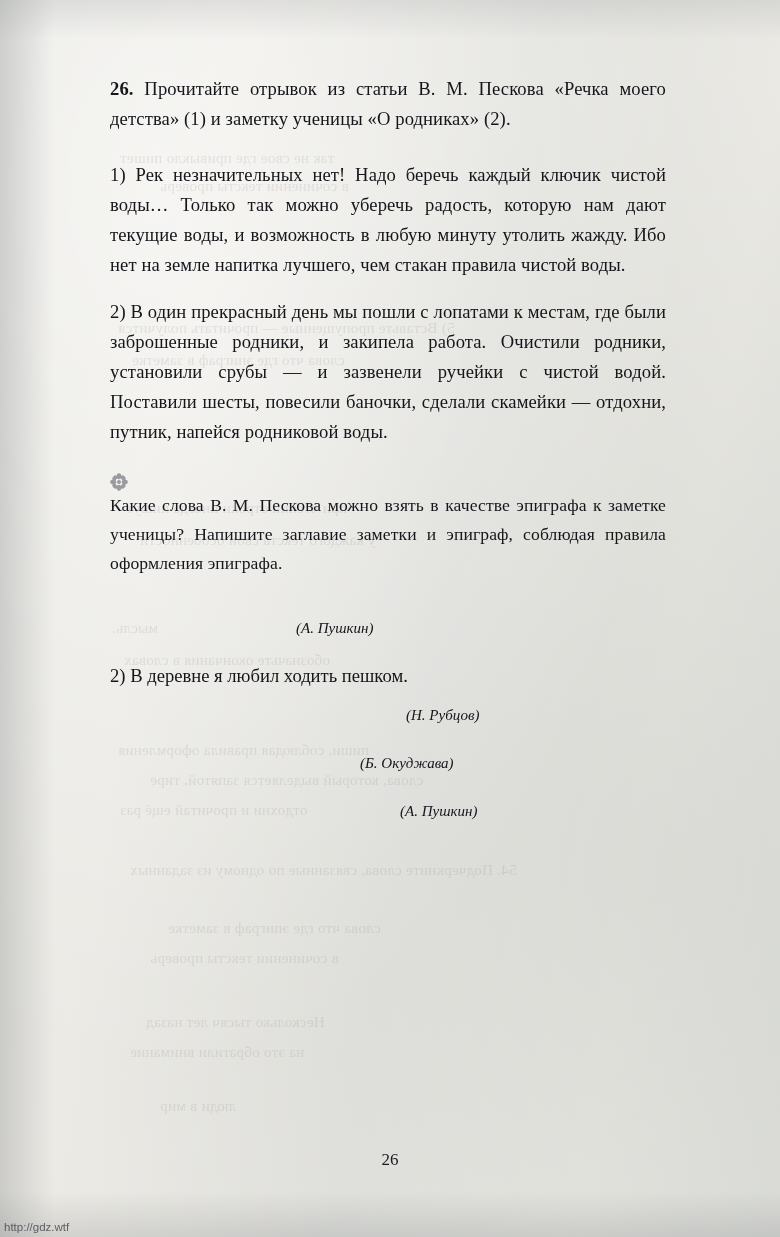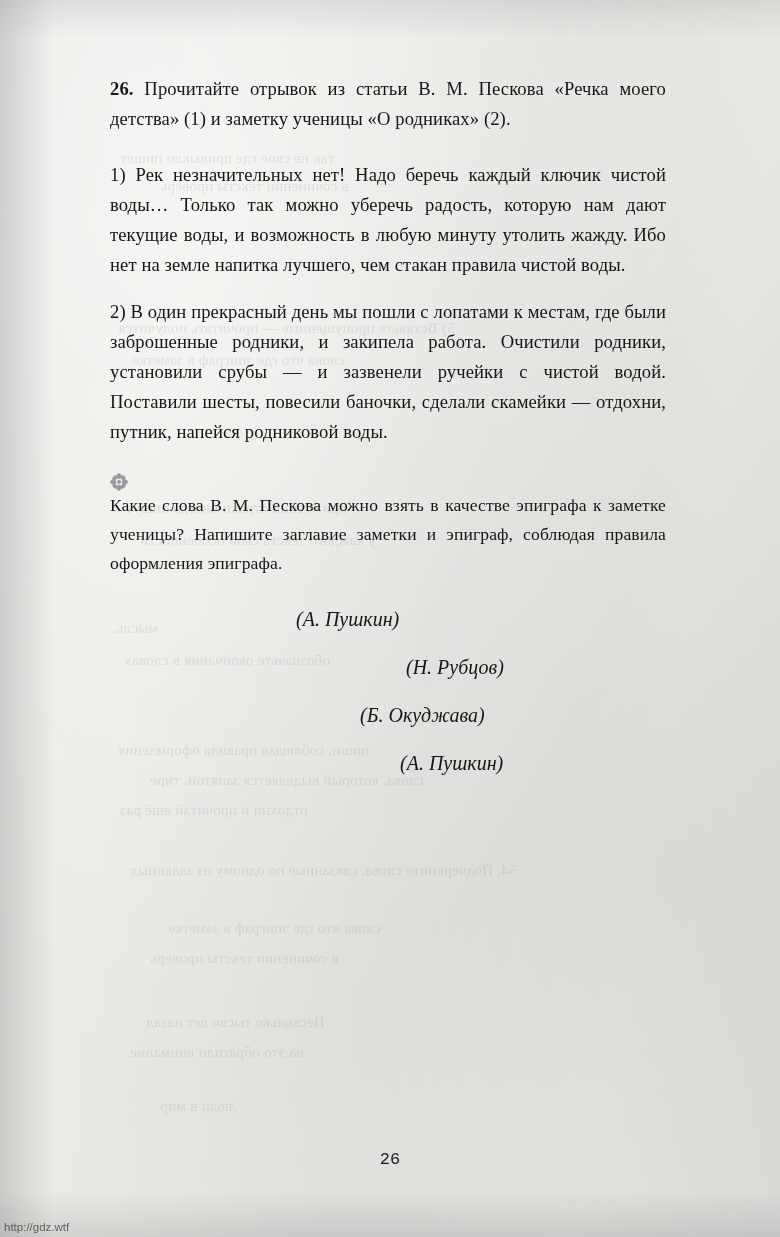--- a/index.html
+++ b/index.html
@@ -83,38 +83,38 @@
   .ex27 {
     margin-top: 30px;
   }
   .line-item {
     font-size: 18.6px;
     line-height: 30px;
     margin: 0 0 6px 0;
   }
   .author {
     font-style: italic;
-    font-size: 20px;
-    line-height: 30px;
-    margin: 0 0 18px 0;
+    font-size: 15px;
+    line-height: 30px;
+    margin: 9px 0 18px 0;
   }
   .author.a1 { padding-left: 186px; }
   .author.a2 { padding-left: 296px; }
   .author.a3 { padding-left: 250px; }
   .author.a4 { padding-left: 290px; }
   .gap-sm { height: 6px; }
   .page-number {
     position: absolute;
     left: 0;
     top: 1150px;
     width: 780px;
     text-align: center;
     font-size: 17px;
     color: #1b1d21;
-    font-family: Liberation Mono, monospace;
+    font-family: Liberation Serif, serif;
   }
   .watermark {
     position: absolute;
     left: 4px;
     bottom: 4px;
     font-family: "Liberation Sans", sans-serif;
     font-size: 11.5px;
     color: #4a4a50;
     opacity: 0.85;
   }
@@ -198,20 +198,24 @@
         </svg>
       </div>
       <div class="task-text">Какие слова В. М. Пескова можно взять в качестве эпиграфа к заметке ученицы? Напишите заглавие заметки и эпиграф, соблюдая правила оформления эпиграфа.</div>
     </div>
 
 
     <div class="gap-sm"></div>
 
     <p class="author a1">(А. Пушкин)</p>
 
+    <p class="line-item">
+      <span>2)</span>
+      <span>В деревне я любил ходить пешком.</span>
+    </p>
     <p class="author a2">(Н. Рубцов)</p>
 
     <p class="author a3">(Б. Окуджава)</p>
 
     <p class="author a4">(А. Пушкин)</p>
 
   </div>
 
   <div class="page-number">26</div>
   <div class="watermark">http://gdz.wtf</div>

